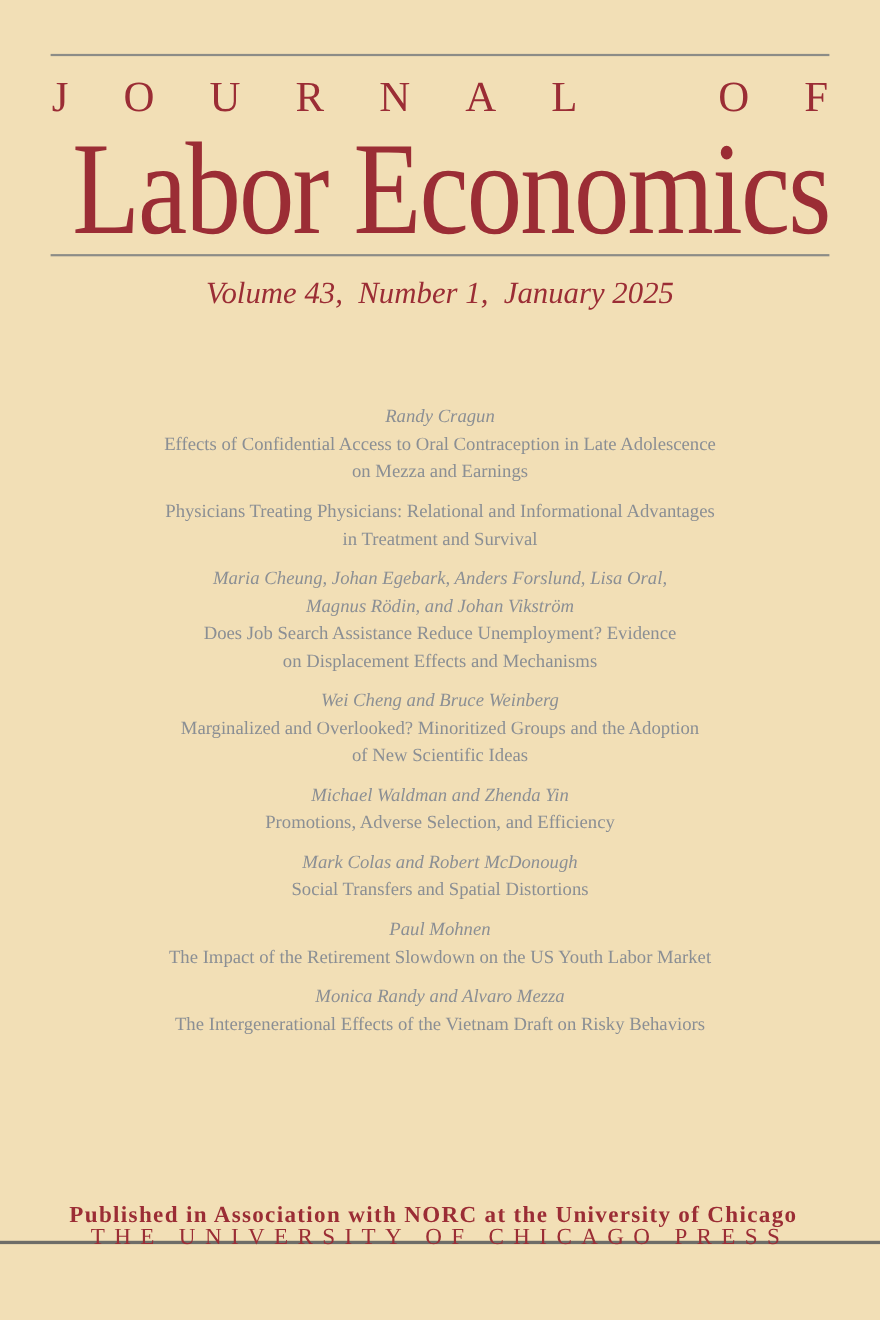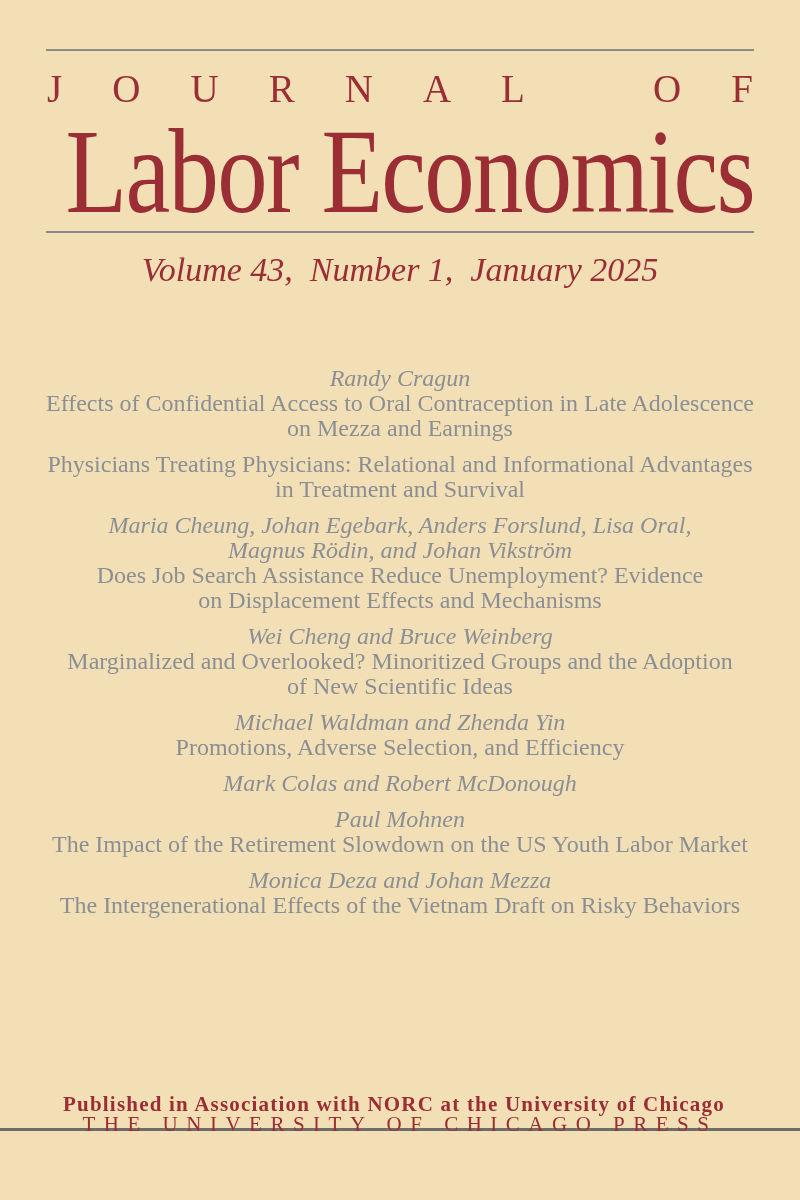--- a/index.html
+++ b/index.html
@@ -39,30 +39,30 @@
     font-size:120px;line-height:1;letter-spacing:-2px;
     color:var(--maroon);
     transform:scaleX(0.84);
     transform-origin:center;
   }
 
   .issue-line{
     position:absolute;top:250px;left:0;right:0;
     text-align:center;
     font-style:italic;
-    font-size:34px;line-height:1.2;
+    font-size:28px;line-height:1.2;
     color:var(--maroon);
     white-space:pre-wrap;
   }
 
   .articles{
     position:absolute;top:366px;left:40px;right:40px;
     text-align:center;
     color:var(--gray-text);
-    font-size:24px;line-height:25px;
+    font-size:17px;line-height:25px;
   }
   .article-entry{margin-bottom:11px;}
   .authors{font-style:italic;}
   .title-line{font-style:normal;text-align:center;}
 
   .assoc{
     position:absolute;top:1092px;left:0;right:12px;
     text-align:center;
     font-weight:bold;
     font-size:21px;line-height:1.2;
@@ -126,27 +126,28 @@
         <div class="authors">Wei Cheng and Bruce Weinberg</div>
         <div class="title-line">Marginalized and Overlooked? Minoritized Groups and the Adoption</div>
         <div class="title-line">of New Scientific Ideas</div>
       </div>
       <div class="article-entry">
         <div class="authors">Michael Waldman and Zhenda Yin</div>
         <div class="title-line">Promotions, Adverse Selection, and Efficiency</div>
       </div>
       <div class="article-entry">
         <div class="authors">Mark Colas and Robert McDonough</div>
+        <div class="title-line">Social Transfers and Spatial Distortions</div>
       </div>
       <div class="article-entry">
         <div class="authors">Paul Mohnen</div>
         <div class="title-line">The Impact of the Retirement Slowdown on the US Youth Labor Market</div>
       </div>
       <div class="article-entry">
-        <div class="authors">Monica Deza and Johan Mezza</div>
+        <div class="authors">Monica Randy and Alvaro Mezza</div>
         <div class="title-line">The Intergenerational Effects of the Vietnam Draft on Risky Behaviors</div>
       </div>
     </div>
 
   <div class="assoc">Published in Association with NORC at the University of Chicago</div>
 
   <div class="rule rule-bottom"></div>
 
   <div class="press">THE UNIVERSITY OF CHICAGO PRESS</div>
 

